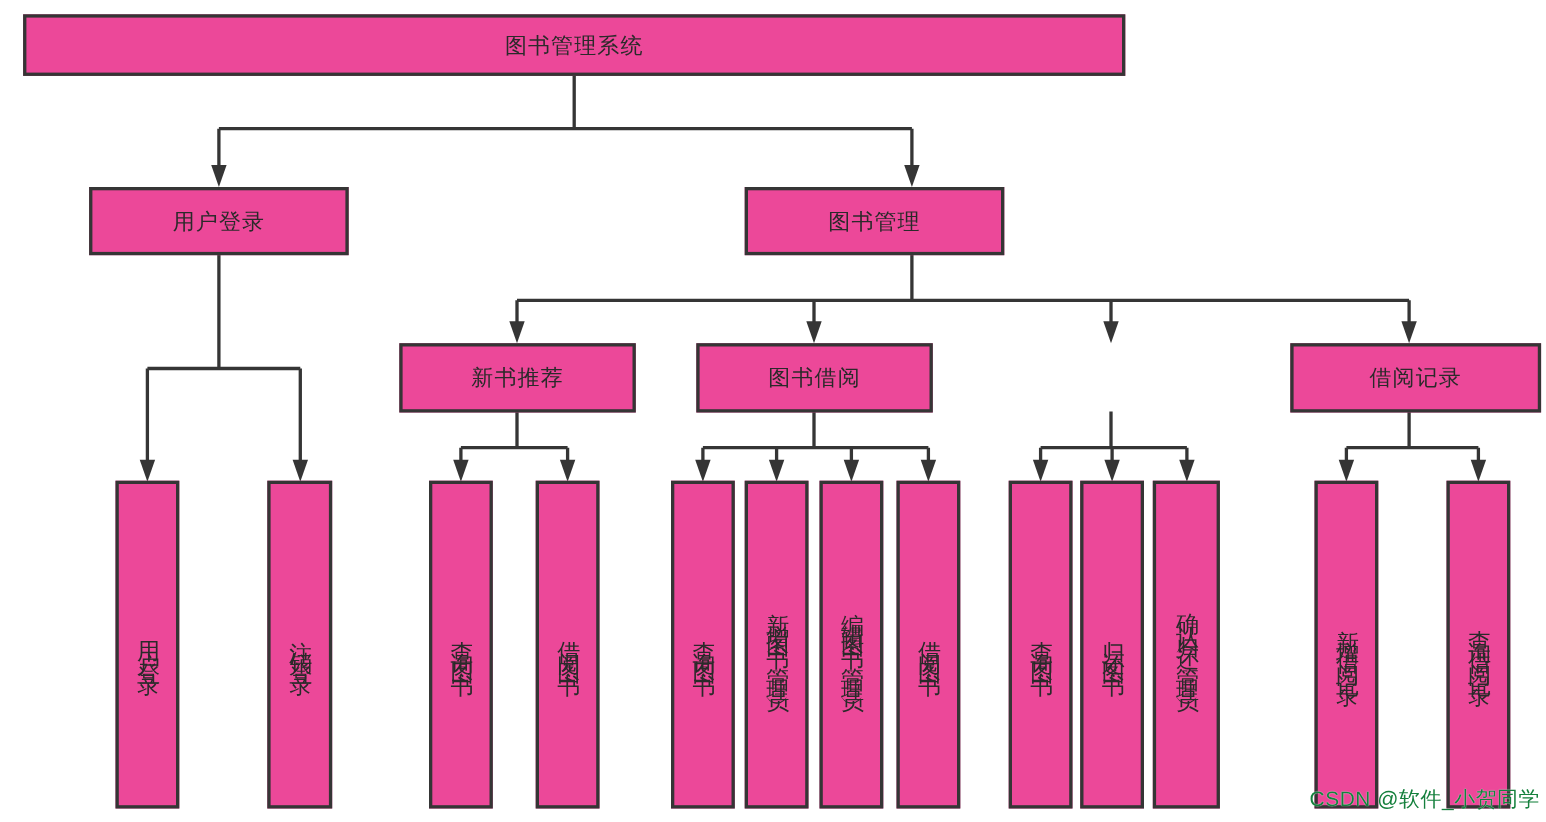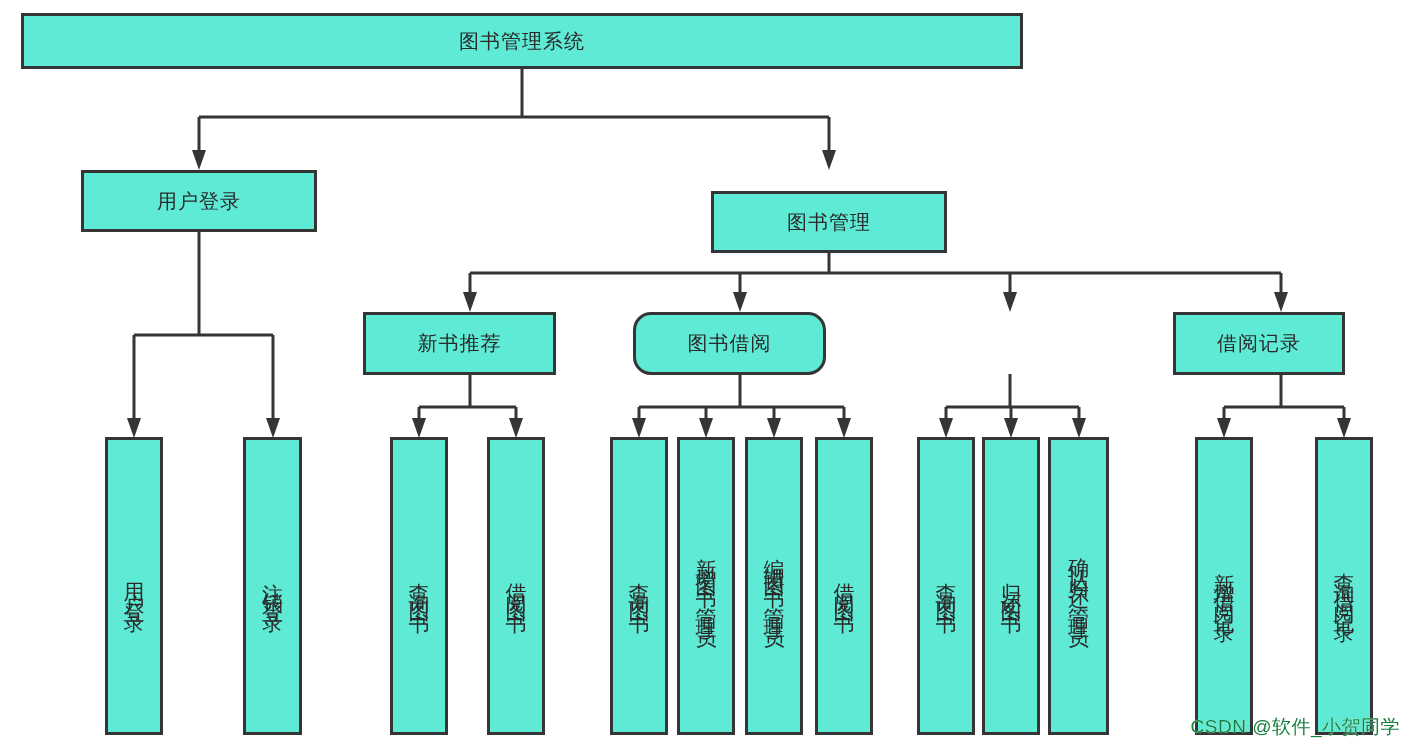--- a/index.html
+++ b/index.html
@@ -7,32 +7,32 @@
     position:relative;
     width:1405px;height:747px;
     background:#ffffff;
     font-family:"Liberation Sans","DejaVu Sans",sans-serif;
     overflow:hidden;
   }
   svg.connectors{position:absolute;left:0;top:0;z-index:1;}
   .node{
     position:absolute;
     box-sizing:border-box;
-    background:#5eead4;
+    background:#ec4899;
     border:3px solid #353535;
     display:flex;
     align-items:center;
     justify-content:center;
     color:#2a2a2a;
     z-index:2;
   }
   .h-node{font-size:20px;letter-spacing:1px;}
   .root{left:21px;top:13px;width:1002px;height:56px;}
   .lvl2{top:170px;width:236px;height:62px;}
-  .lvl3{top:312px;width:193px;height:63px;}
+  .lvl3{top:312px;width:215px;height:63px;}
   .leaf{top:437px;height:298px;width:58px;}
   .leaf span{
     writing-mode:vertical-rl;
     text-orientation:mixed;
     font-size:21px;
     letter-spacing:10px;
     white-space:nowrap;
     color:#2a2a2a;
   }
   .watermark{
@@ -90,31 +90,31 @@
     </g>
   </svg>
 
   <div class="node h-node root">
     <span>图书管理系统</span>
   </div>
 
   <div class="node h-node lvl2" style="left:81px;">
     <span>用户登录</span>
   </div>
-  <div class="node h-node lvl2" style="left:711px;margin-top:21px;">
+  <div class="node h-node lvl2" style="left:677px;">
     <span>图书管理</span>
   </div>
 
   <div class="node h-node lvl3" style="left:363px;">
     <span>新书推荐</span>
   </div>
-  <div class="node h-node lvl3" style="left:633px;border-radius:18px;">
+  <div class="node h-node lvl3" style="left:633px;">
     <span>图书借阅</span>
   </div>
-  <div class="node h-node lvl3" style="left:1173px;width:172px;">
+  <div class="node h-node lvl3" style="left:1173px;width:228px;">
     <span>借阅记录</span>
   </div>
 
   <div class="node leaf" style="left:105px;">
     <span>用户登录</span>
   </div>
   <div class="node leaf" style="left:243px;width:59px;">
     <span>注销登录</span>
   </div>
   <div class="node leaf" style="left:390px;">

